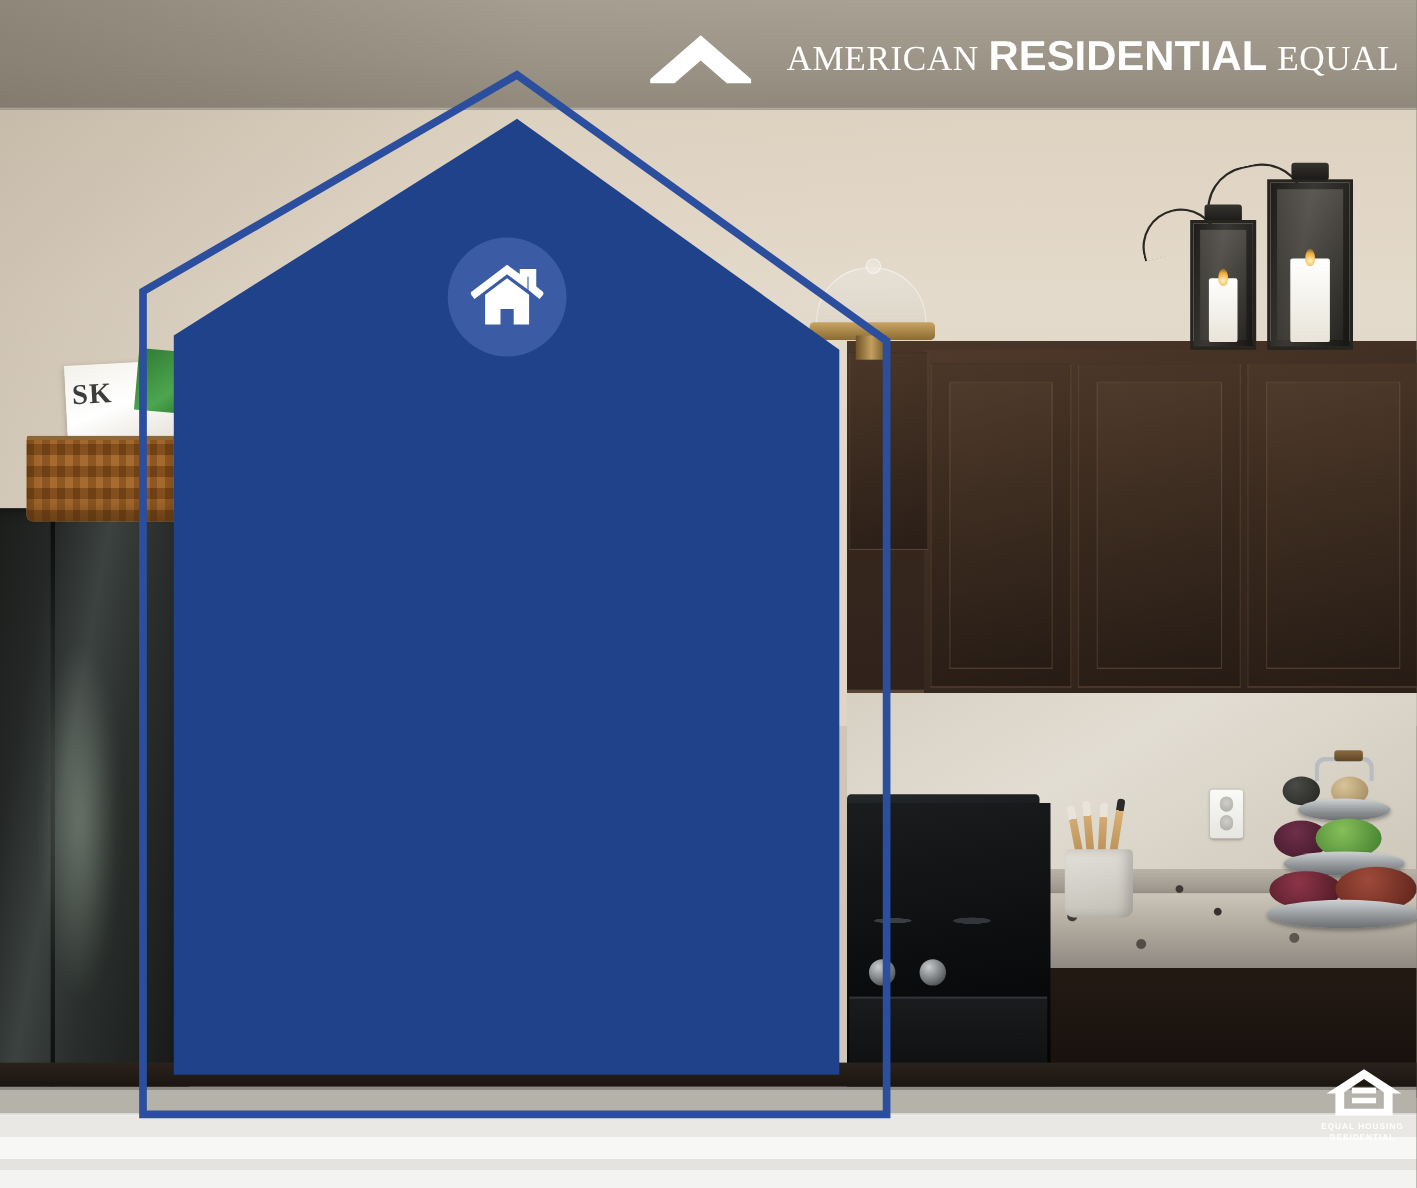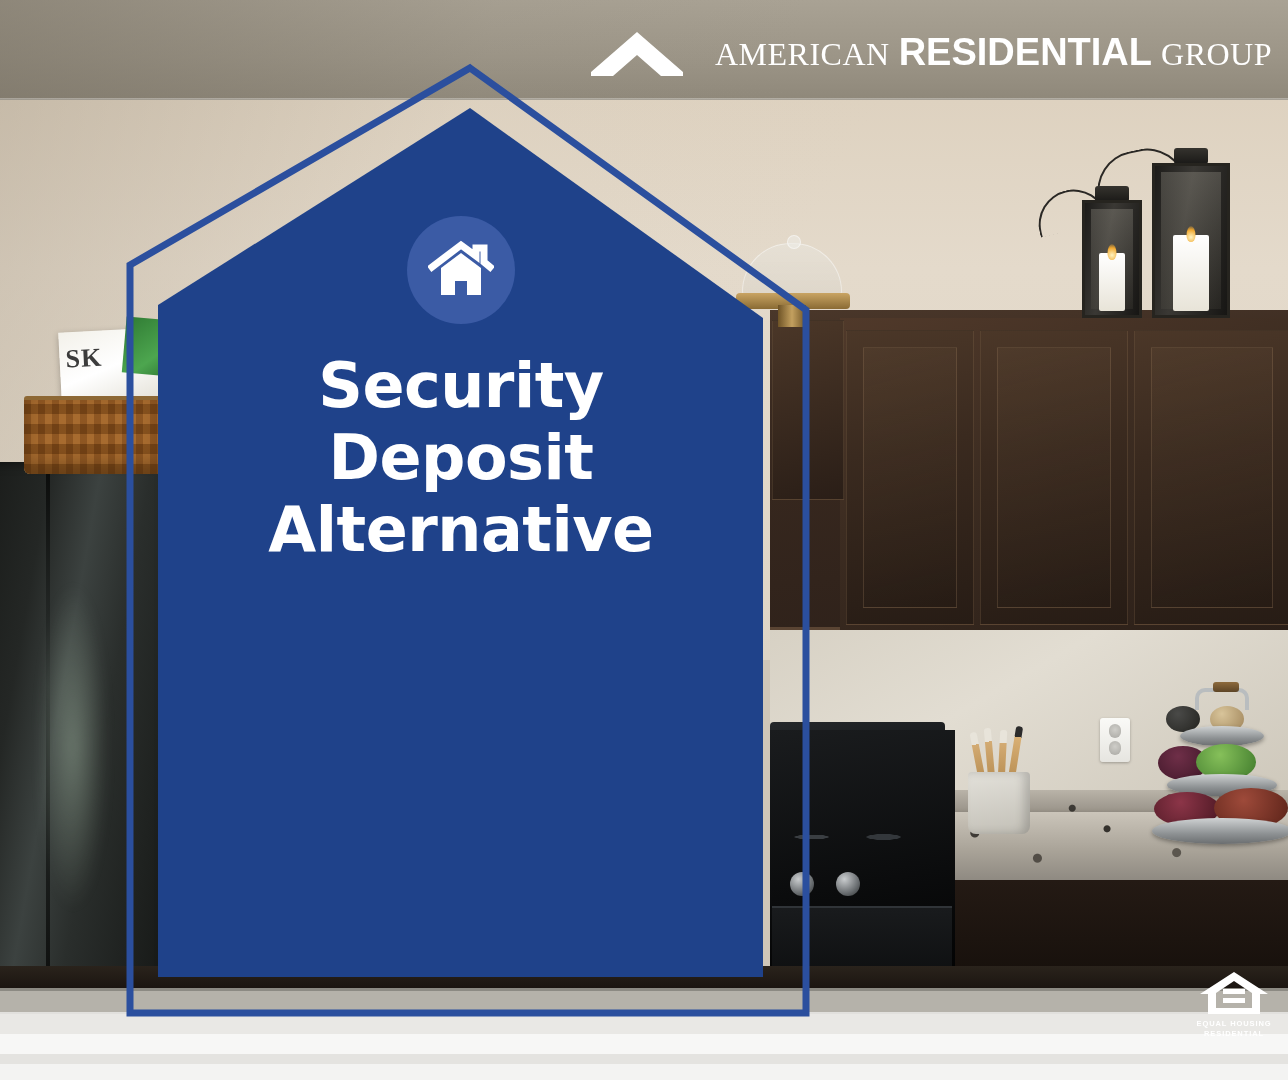--- a/index.html
+++ b/index.html
@@ -418,21 +418,21 @@
     font-weight: bold;
     font-size: 38px;
     letter-spacing: 0px;
   }
 
   
   .eho {
     position: absolute;
     right: 12px; bottom: 42px;
     width: 84px;
-    display: flex; flex-direction: column; align-items: center;
+    display: flex; flex-direction: column; align-items: flex-end;
     color: #ffffff;
   }
   .eho-text {
     margin-top: 3px;
     font-size: 7.5px;
     font-weight: bold;
     letter-spacing: 0.9px;
     line-height: 1.25;
     text-align: center;
     font-family: "Liberation Sans", sans-serif;
@@ -537,36 +537,31 @@
 
   <div class="content">
 
     <div class="icon-circle">
       <svg width="66" height="60" viewBox="0 0 66 60">
         <path d="M4 27 L33 5 L48 16 L48 8 L56 8 L56 22 L62 27" fill="none" stroke="#ffffff" stroke-width="7" stroke-linejoin="miter" stroke-linecap="square"></path>
         <path d="M13 28 L33 13 L53 28 L53 55 L39 55 L39 41 L27 41 L27 55 L13 55 Z" fill="#ffffff"></path>
       </svg>
     </div>
 
-    <div class="headline">
-      <div>Security</div>
-      <div>Deposit</div>
-      <div>Alternative</div>
-    </div>
 
   </div>
 
   <div class="brand">
     <svg class="brand-mark" width="92" height="48" viewBox="0 0 92 48">
       <path d="M0 44 L46 4 L92 44 L92 48 L70 48 L46 27 L22 48 L0 48 Z" fill="#ffffff"></path>
     </svg>
     <div class="brand-text">
       <span>AMERICAN</span>
       <span class="brand-bold">RESIDENTIAL</span>
-      <span>GROUP</span>
+      <span>EQUAL</span>
     </div>
   </div>
 
   <div class="eho">
     <svg width="72" height="46" viewBox="0 0 72 46">
       <path d="M36 2 L70 24 L62 24 L62 44 L10 44 L10 24 L2 24 Z
                M36 11 L18 23 L18 38 L54 38 L54 23 Z" fill="#ffffff" fill-rule="evenodd"></path>
       <rect x="25" y="19" width="22" height="5" fill="#ffffff"></rect>
       <rect x="25" y="28" width="22" height="5" fill="#ffffff"></rect>
     </svg>

